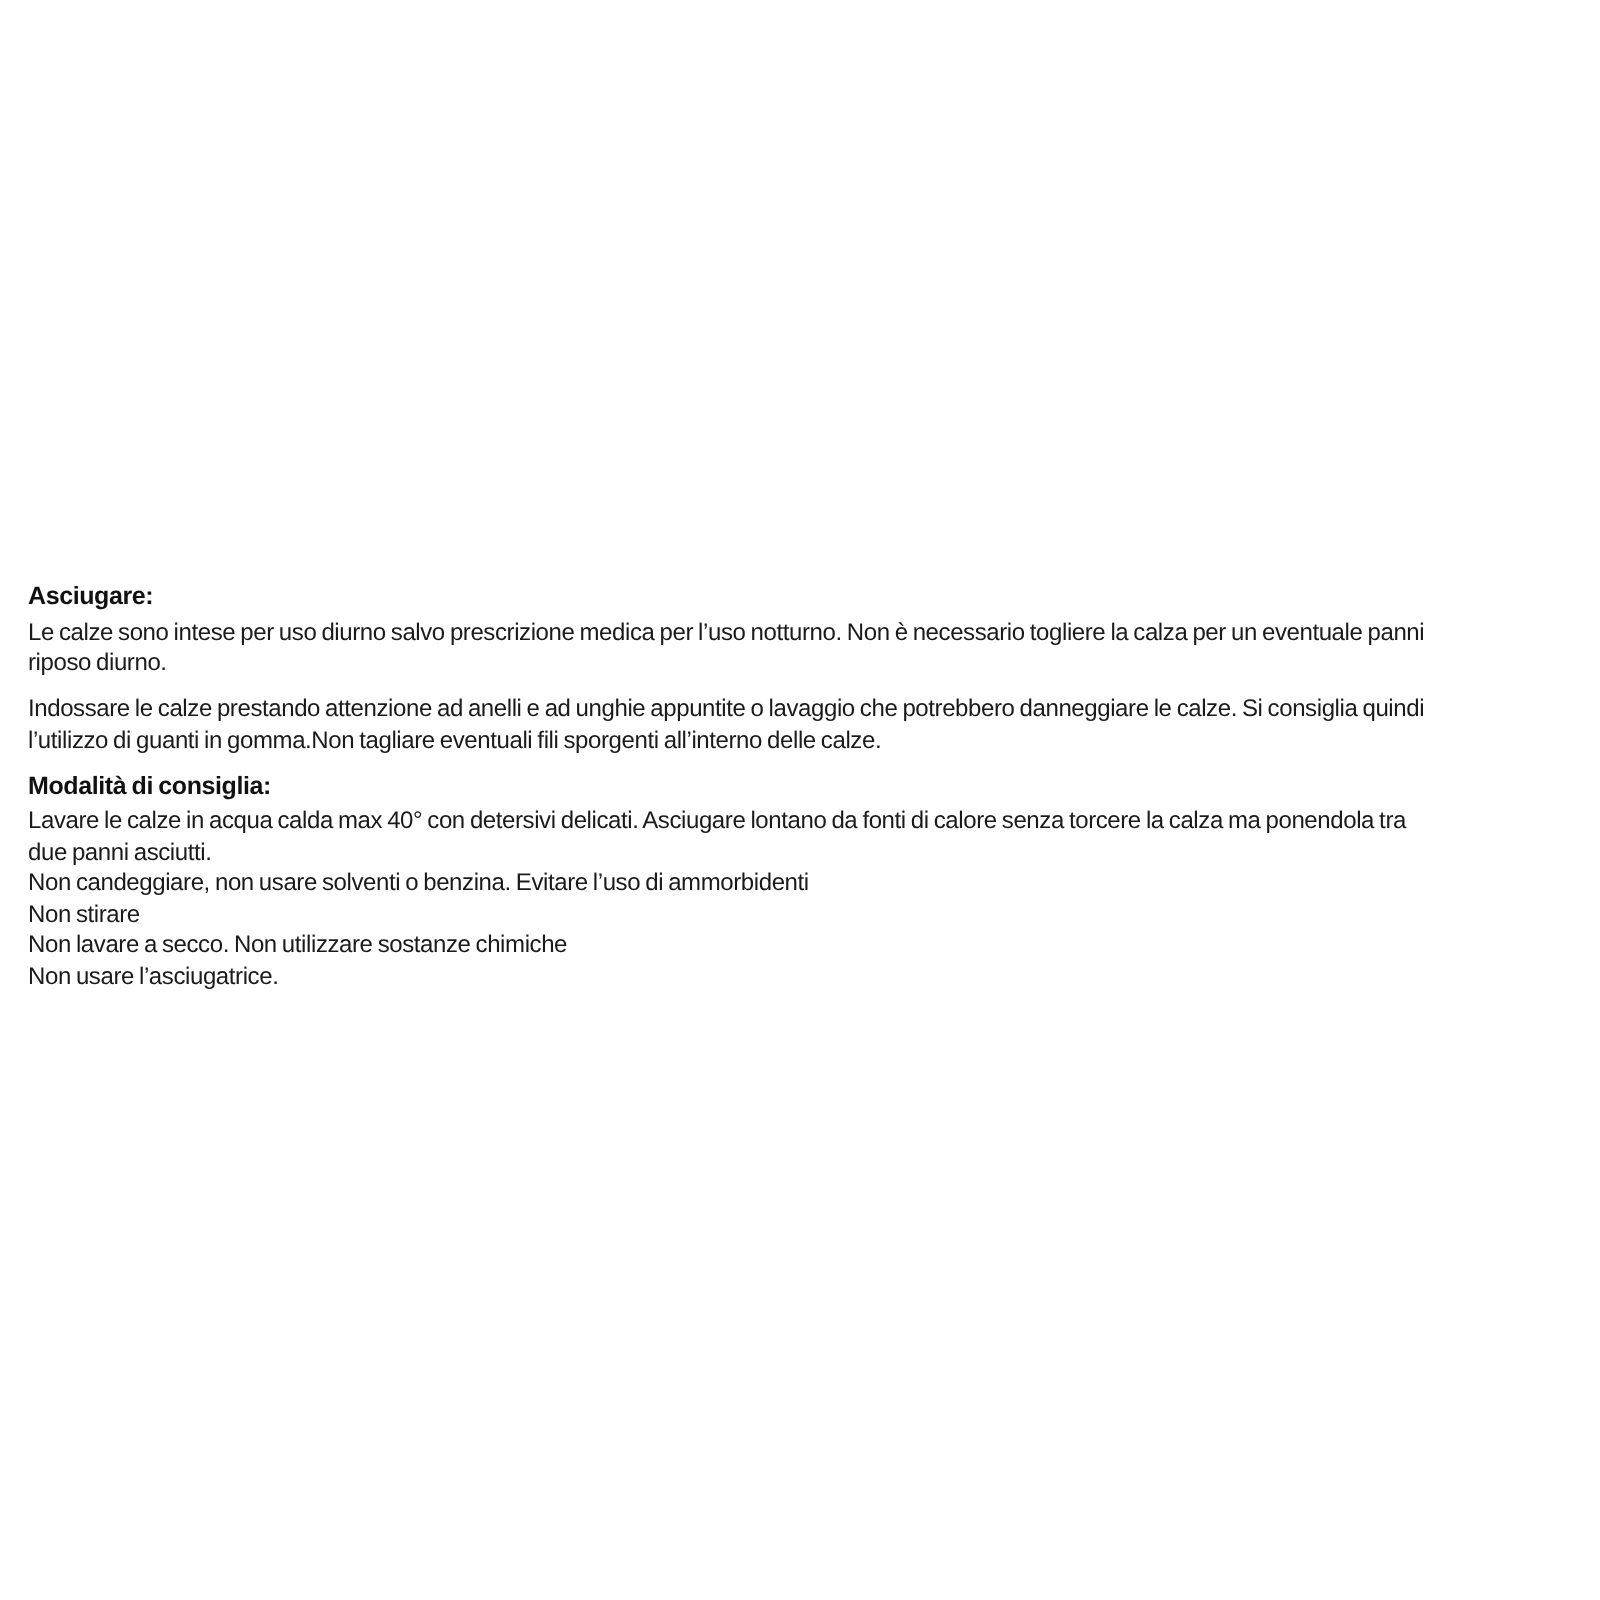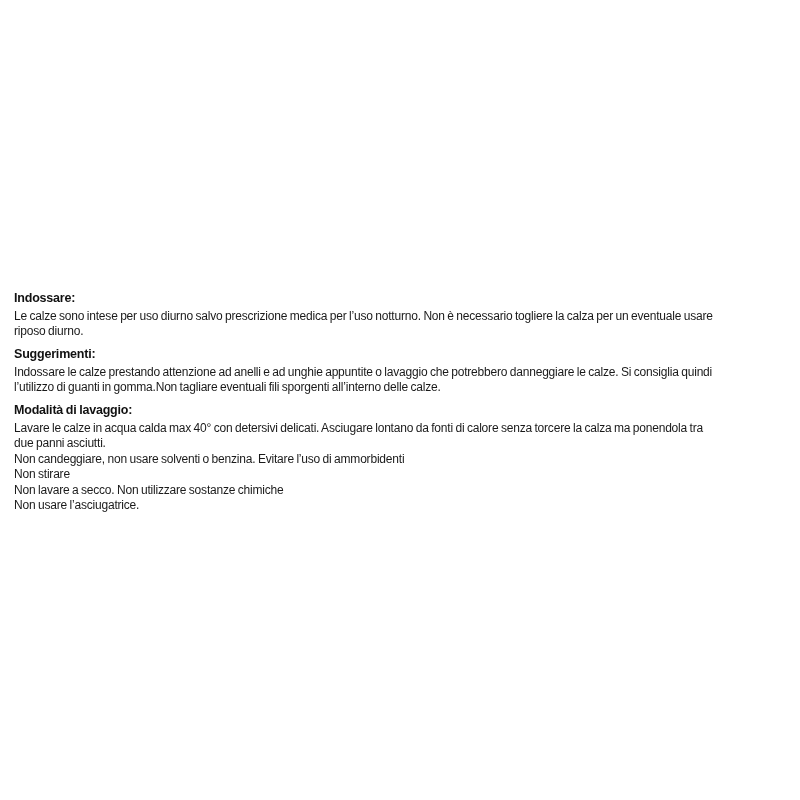--- a/index.html
+++ b/index.html
@@ -40,33 +40,32 @@
       white-space: pre-line;
     }
   </style>
 </head>
 <body>
 
 <div class="page">
   <div class="doc">
 
     <section>
-      <h3>Indossare:</h3>
-      <p>Le calze sono intese per uso diurno salvo prescrizione medica per l’uso notturno. Non è necessario togliere la calza per un eventuale usare
+      <h3>Asciugare:</h3>
+      <p>Le calze sono intese per uso diurno salvo prescrizione medica per l’uso notturno. Non è necessario togliere la calza per un eventuale panni
 riposo diurno.</p>
     </section>
 
     <section>
-      <h3>Suggerimenti:</h3>
       <p>Indossare le calze prestando attenzione ad anelli e ad unghie appuntite o lavaggio che potrebbero danneggiare le calze. Si consiglia quindi
 l’utilizzo di guanti in gomma.Non tagliare eventuali fili sporgenti all’interno delle calze.</p>
     </section>
 
     <section>
-      <h3>Modalità di lavaggio:</h3>
+      <h3>Modalità di consiglia:</h3>
       <p>Lavare le calze in acqua calda max 40° con detersivi delicati. Asciugare lontano da fonti di calore senza torcere la calza ma ponendola tra
 due panni asciutti.
 Non candeggiare, non usare solventi o benzina. Evitare l’uso di ammorbidenti
 Non stirare
 Non lavare a secco. Non utilizzare sostanze chimiche
 Non usare l’asciugatrice.</p>
     </section>
 
   </div>
 </div>

